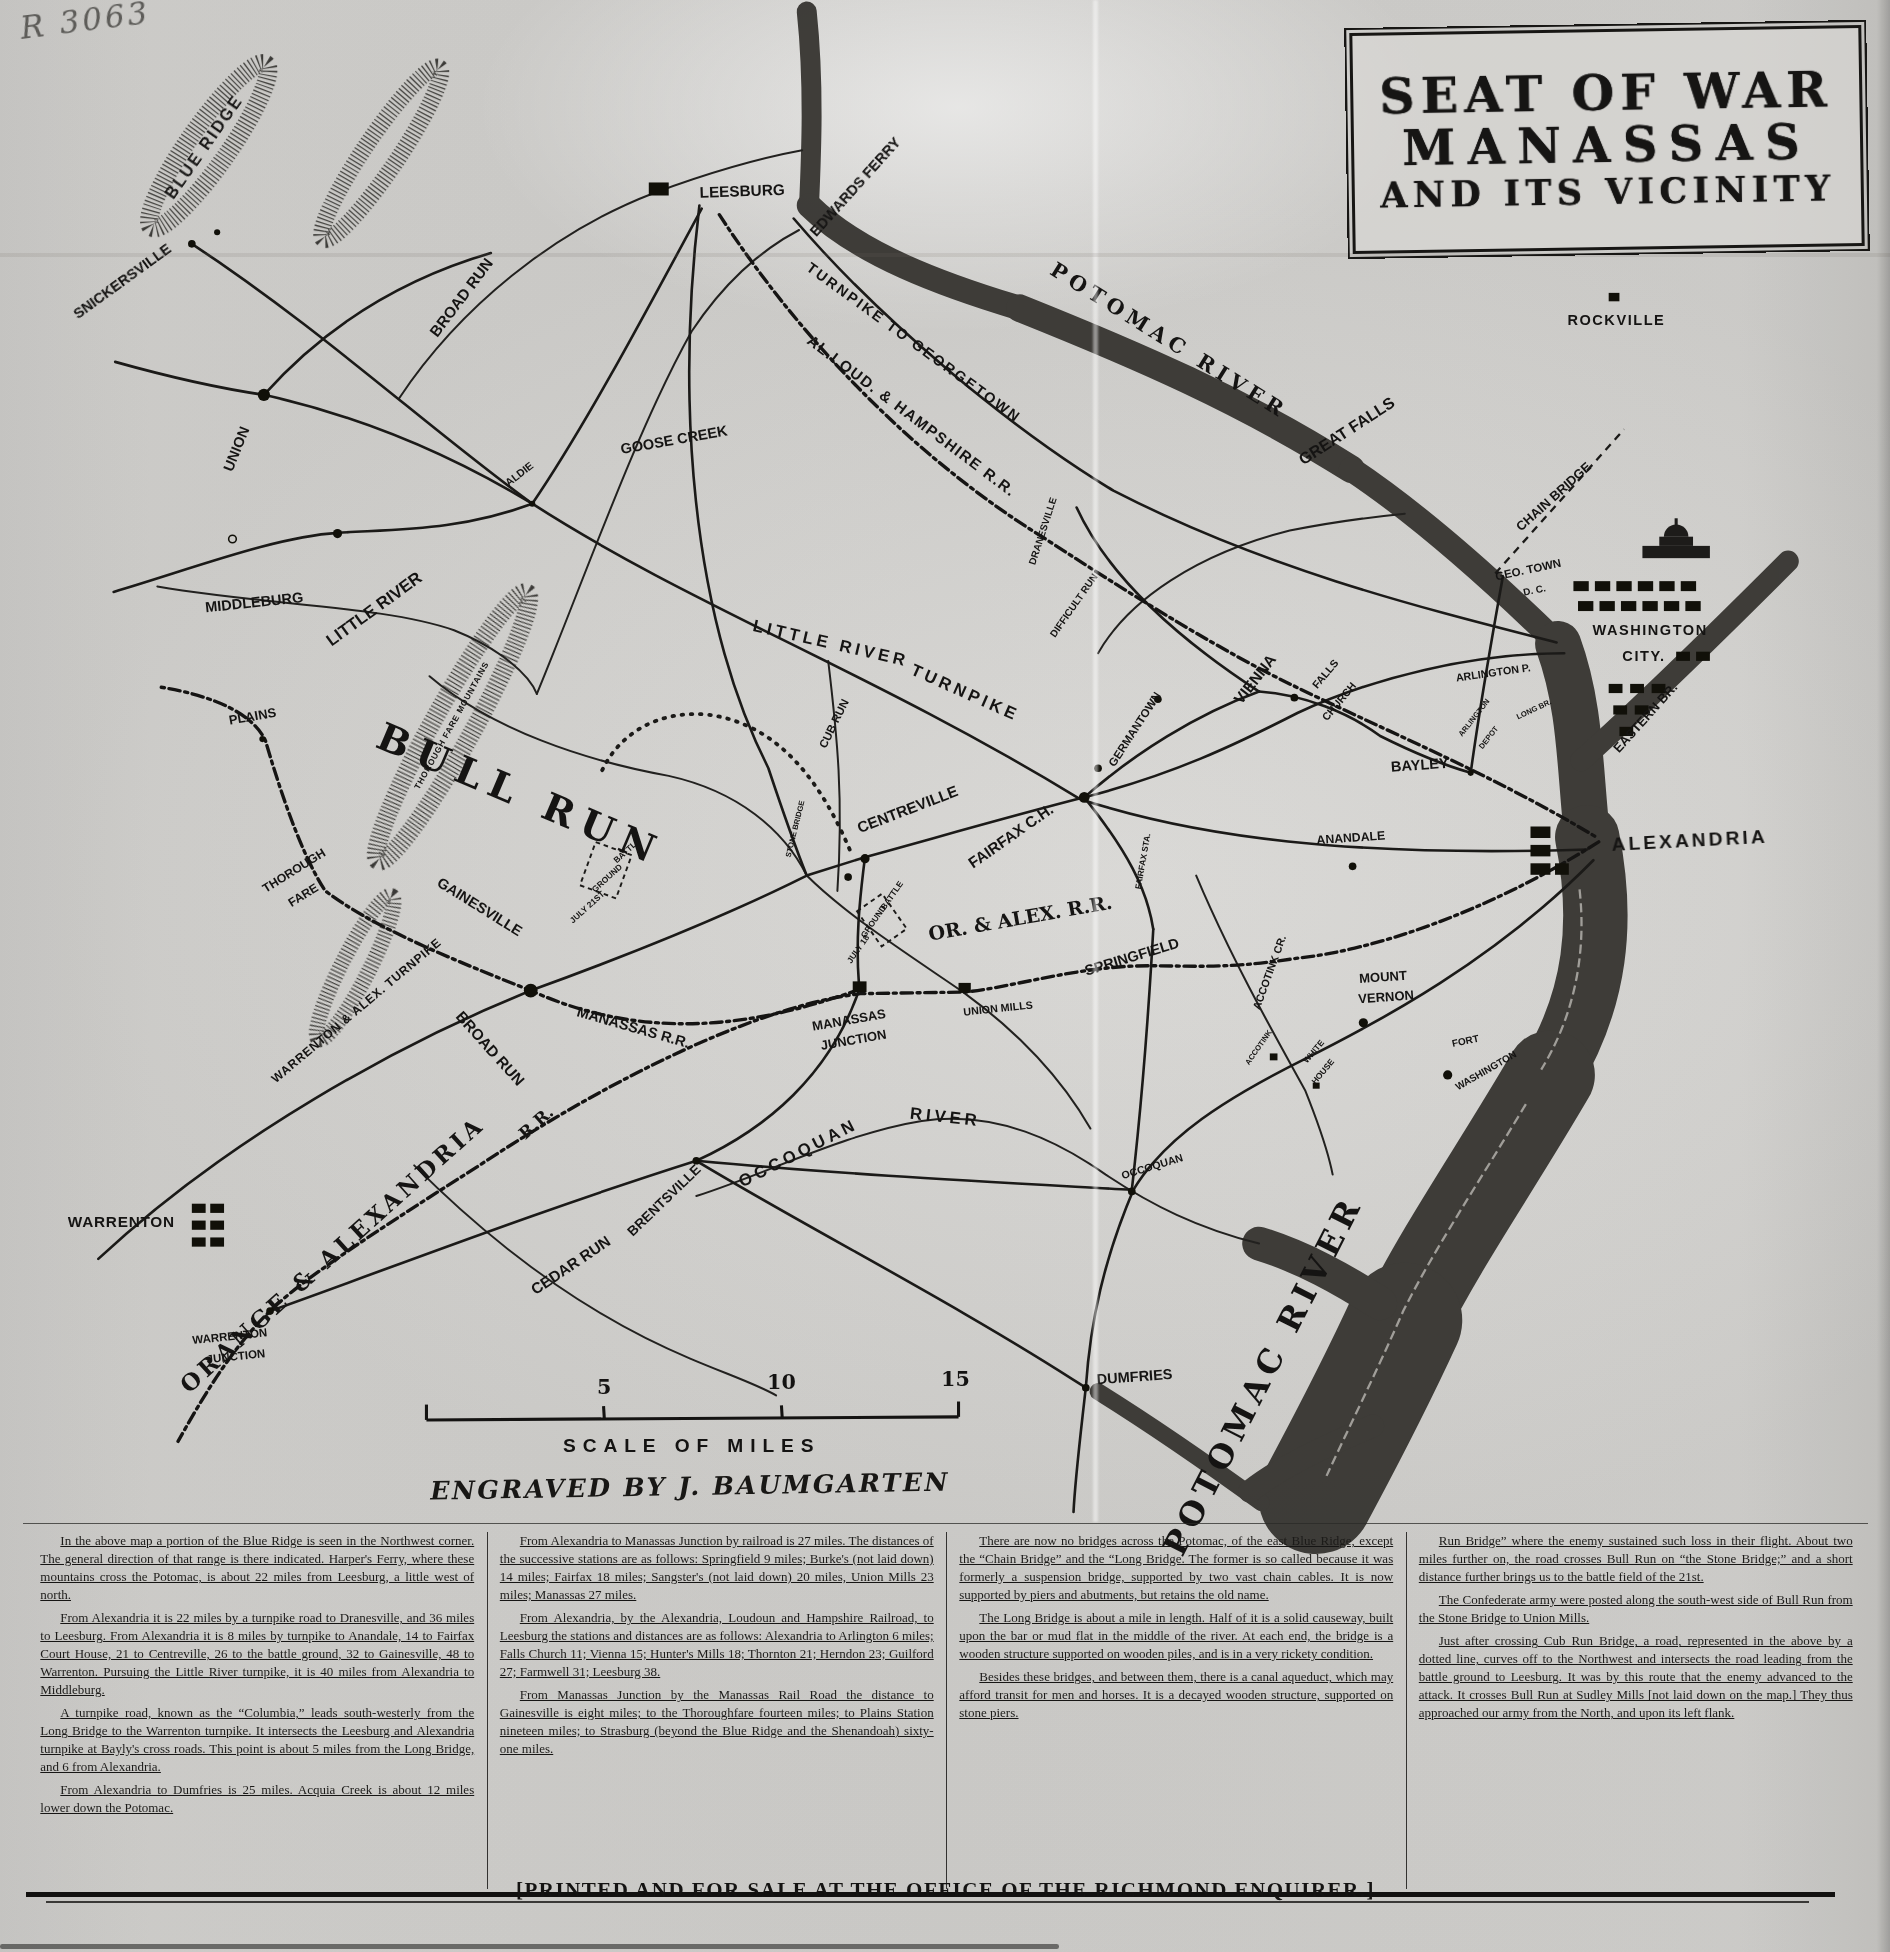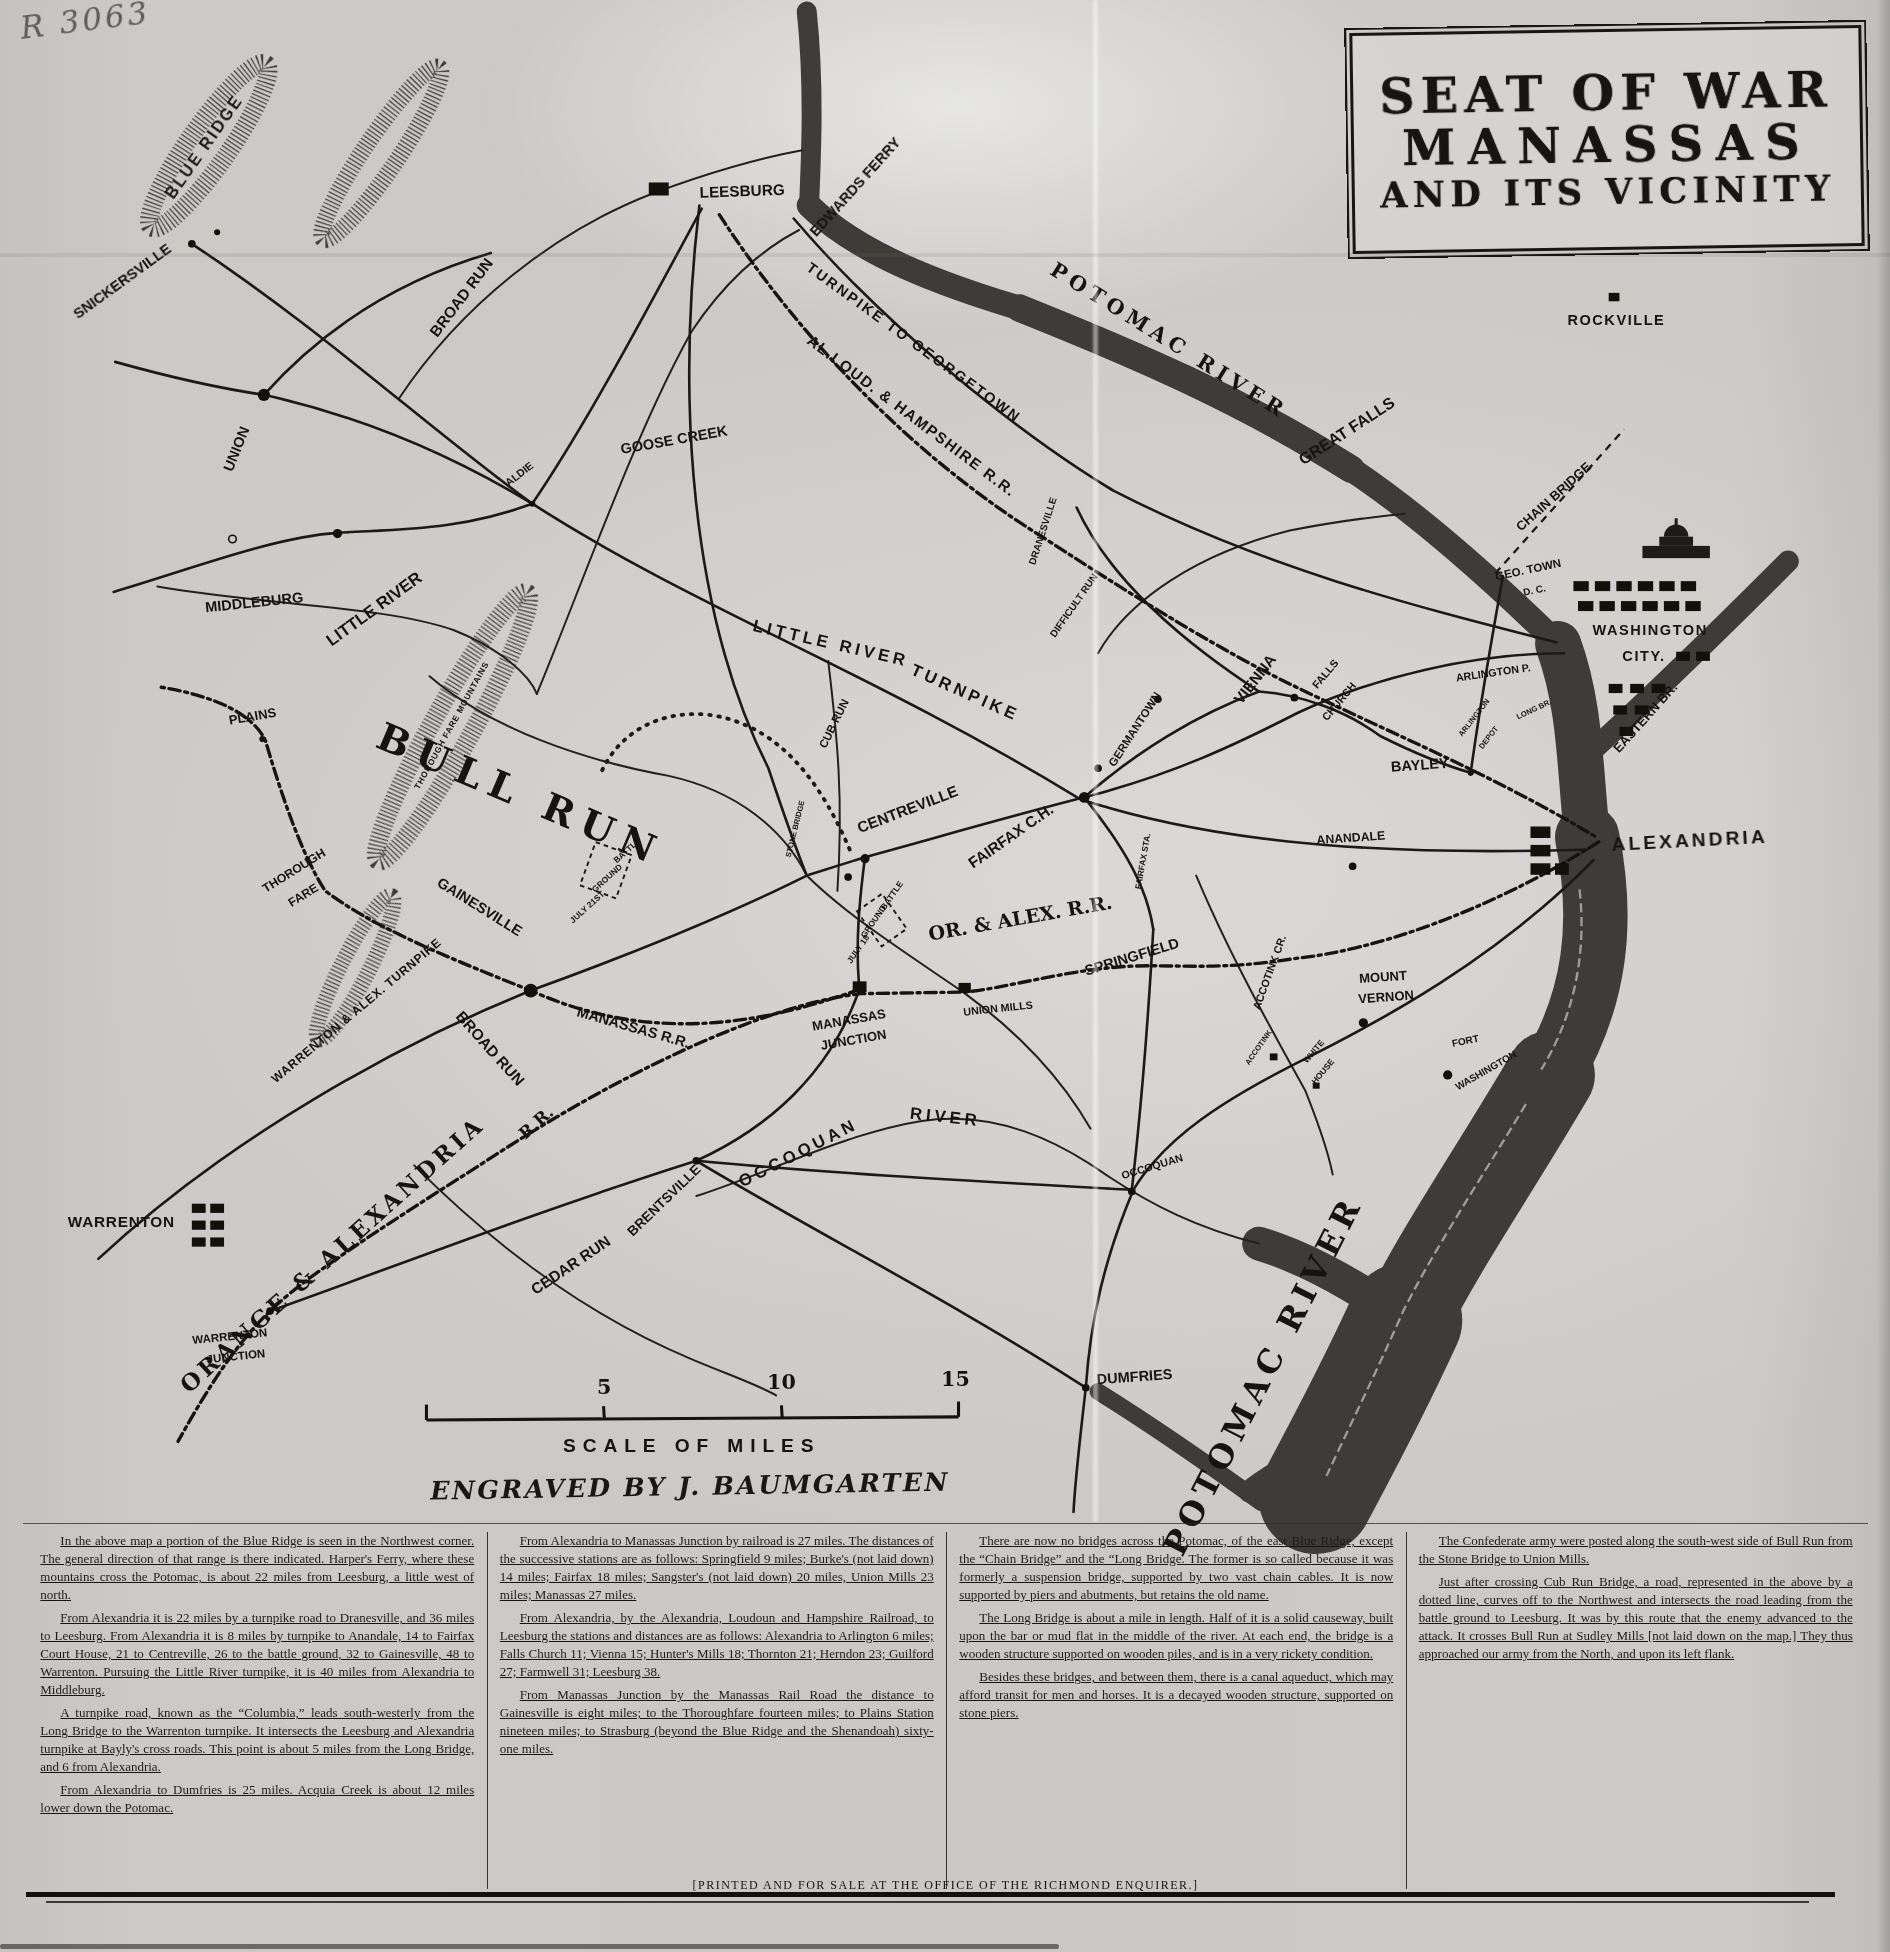--- a/index.html
+++ b/index.html
@@ -32,21 +32,21 @@
   .title-box .t3{font-family:"DejaVu Serif",serif;font-weight:700;font-size:35px;letter-spacing:5.4px;line-height:1.15;text-shadow:0 0 0.8px #000;}
   .cols-rule{position:absolute;left:23px;top:1523px;width:1845px;border-top:1.5px solid #2a2927;opacity:.75;}
   .columns{position:absolute;left:28px;top:1532px;width:1837px;height:357px;display:flex;}
   .col{flex:1 1 0;padding:0 12.3px;height:100%;overflow:hidden;text-decoration:underline;}
   .col + .col{border-left:1.5px solid #333230;}
   .col p{margin:0 0 5.4px 0;text-indent:20px;font-family:"Liberation Serif","DejaVu Serif",serif;
     font-size:13px;line-height:1.38;text-align:justify;color:#1c1b19;}
   .rule-heavy{position:absolute;left:26px;top:1892px;width:1809px;height:4.6px;background:#121110;}
   .rule-heavy2{position:absolute;left:46px;top:1901px;width:1763px;height:1.5px;background:#3a3937;}
   .footer-line{position:absolute;left:0;top:1878px;width:100%;text-align:center;
-    font-family:"Liberation Serif",serif;font-weight:400;font-size:12px;letter-spacing:1.5px;color:#141312;}
+    font-family:"Liberation Serif",serif;font-weight:700;font-size:21px;letter-spacing:1.5px;color:#141312;}
   .bottom-smudge{position:absolute;left:0;top:1944px;width:56%;height:5.4px;background:#1c1b1a;opacity:.55;border-radius:2.3px;}
   .edge-shade{position:absolute;right:0;top:0;width:14px;height:100%;background:linear-gradient(90deg,rgba(0,0,0,0),rgba(0,0,0,.18));}
 </style>
 </head>
 <body>
 
 <div class="sheet">
 
   <svg viewBox="0 0 2466 2546" width="1891" height="1952" style="position:absolute;left:0;top:0;">
 
@@ -325,20 +325,21 @@
         <p>From Alexandria to Manassas Junction by railroad is 27 miles. The distances of the successive stations are as follows: Springfield 9 miles; Burke's (not laid down) 14 miles; Fairfax 18 miles; Sangster's (not laid down) 20 miles, Union Mills 23 miles; Manassas 27 miles.</p>
         <p>From Alexandria, by the Alexandria, Loudoun and Hampshire Railroad, to Leesburg the stations and distances are as follows: Alexandria to Arlington 6 miles; Falls Church 11; Vienna 15; Hunter's Mills 18; Thornton 21; Herndon 23; Guilford 27; Farmwell 31; Leesburg 38.</p>
         <p>From Manassas Junction by the Manassas Rail Road the distance to Gainesville is eight miles; to the Thoroughfare fourteen miles; to Plains Station nineteen miles; to Strasburg (beyond the Blue Ridge and the Shenandoah) sixty-one miles.</p>
       </div>
       <div class="col">
         <p>There are now no bridges across the Potomac, of the east Blue Ridge, except the “Chain Bridge” and the “Long Bridge. The former is so called because it was formerly a suspension bridge, supported by two vast chain cables. It is now supported by piers and abutments, but retains the old name.</p>
         <p>The Long Bridge is about a mile in length. Half of it is a solid causeway, built upon the bar or mud flat in the middle of the river. At each end, the bridge is a wooden structure supported on wooden piles, and is in a very rickety condition.</p>
         <p>Besides these bridges, and between them, there is a canal aqueduct, which may afford transit for men and horses. It is a decayed wooden structure, supported on stone piers.</p>
       </div>
       <div class="col">
+        <p>Run Bridge” where the enemy sustained such loss in their flight. About two miles further on, the road crosses Bull Run on “the Stone Bridge;” and a short distance further brings us to the battle field of the 21st.</p>
         <p>The Confederate army were posted along the south-west side of Bull Run from the Stone Bridge to Union Mills.</p>
         <p>Just after crossing Cub Run Bridge, a road, represented in the above by a dotted line, curves off to the Northwest and intersects the road leading from the battle ground to Leesburg. It was by this route that the enemy advanced to the attack. It crosses Bull Run at Sudley Mills [not laid down on the map.] They thus approached our army from the North, and upon its left flank.</p>
       </div>
     </div>
 
   <div class="rule-heavy"></div>
   <div class="rule-heavy2"></div>
   <div class="footer-line">[PRINTED AND FOR SALE AT THE OFFICE OF THE RICHMOND ENQUIRER.]</div>
   <div class="bottom-smudge"></div>
 </div>

